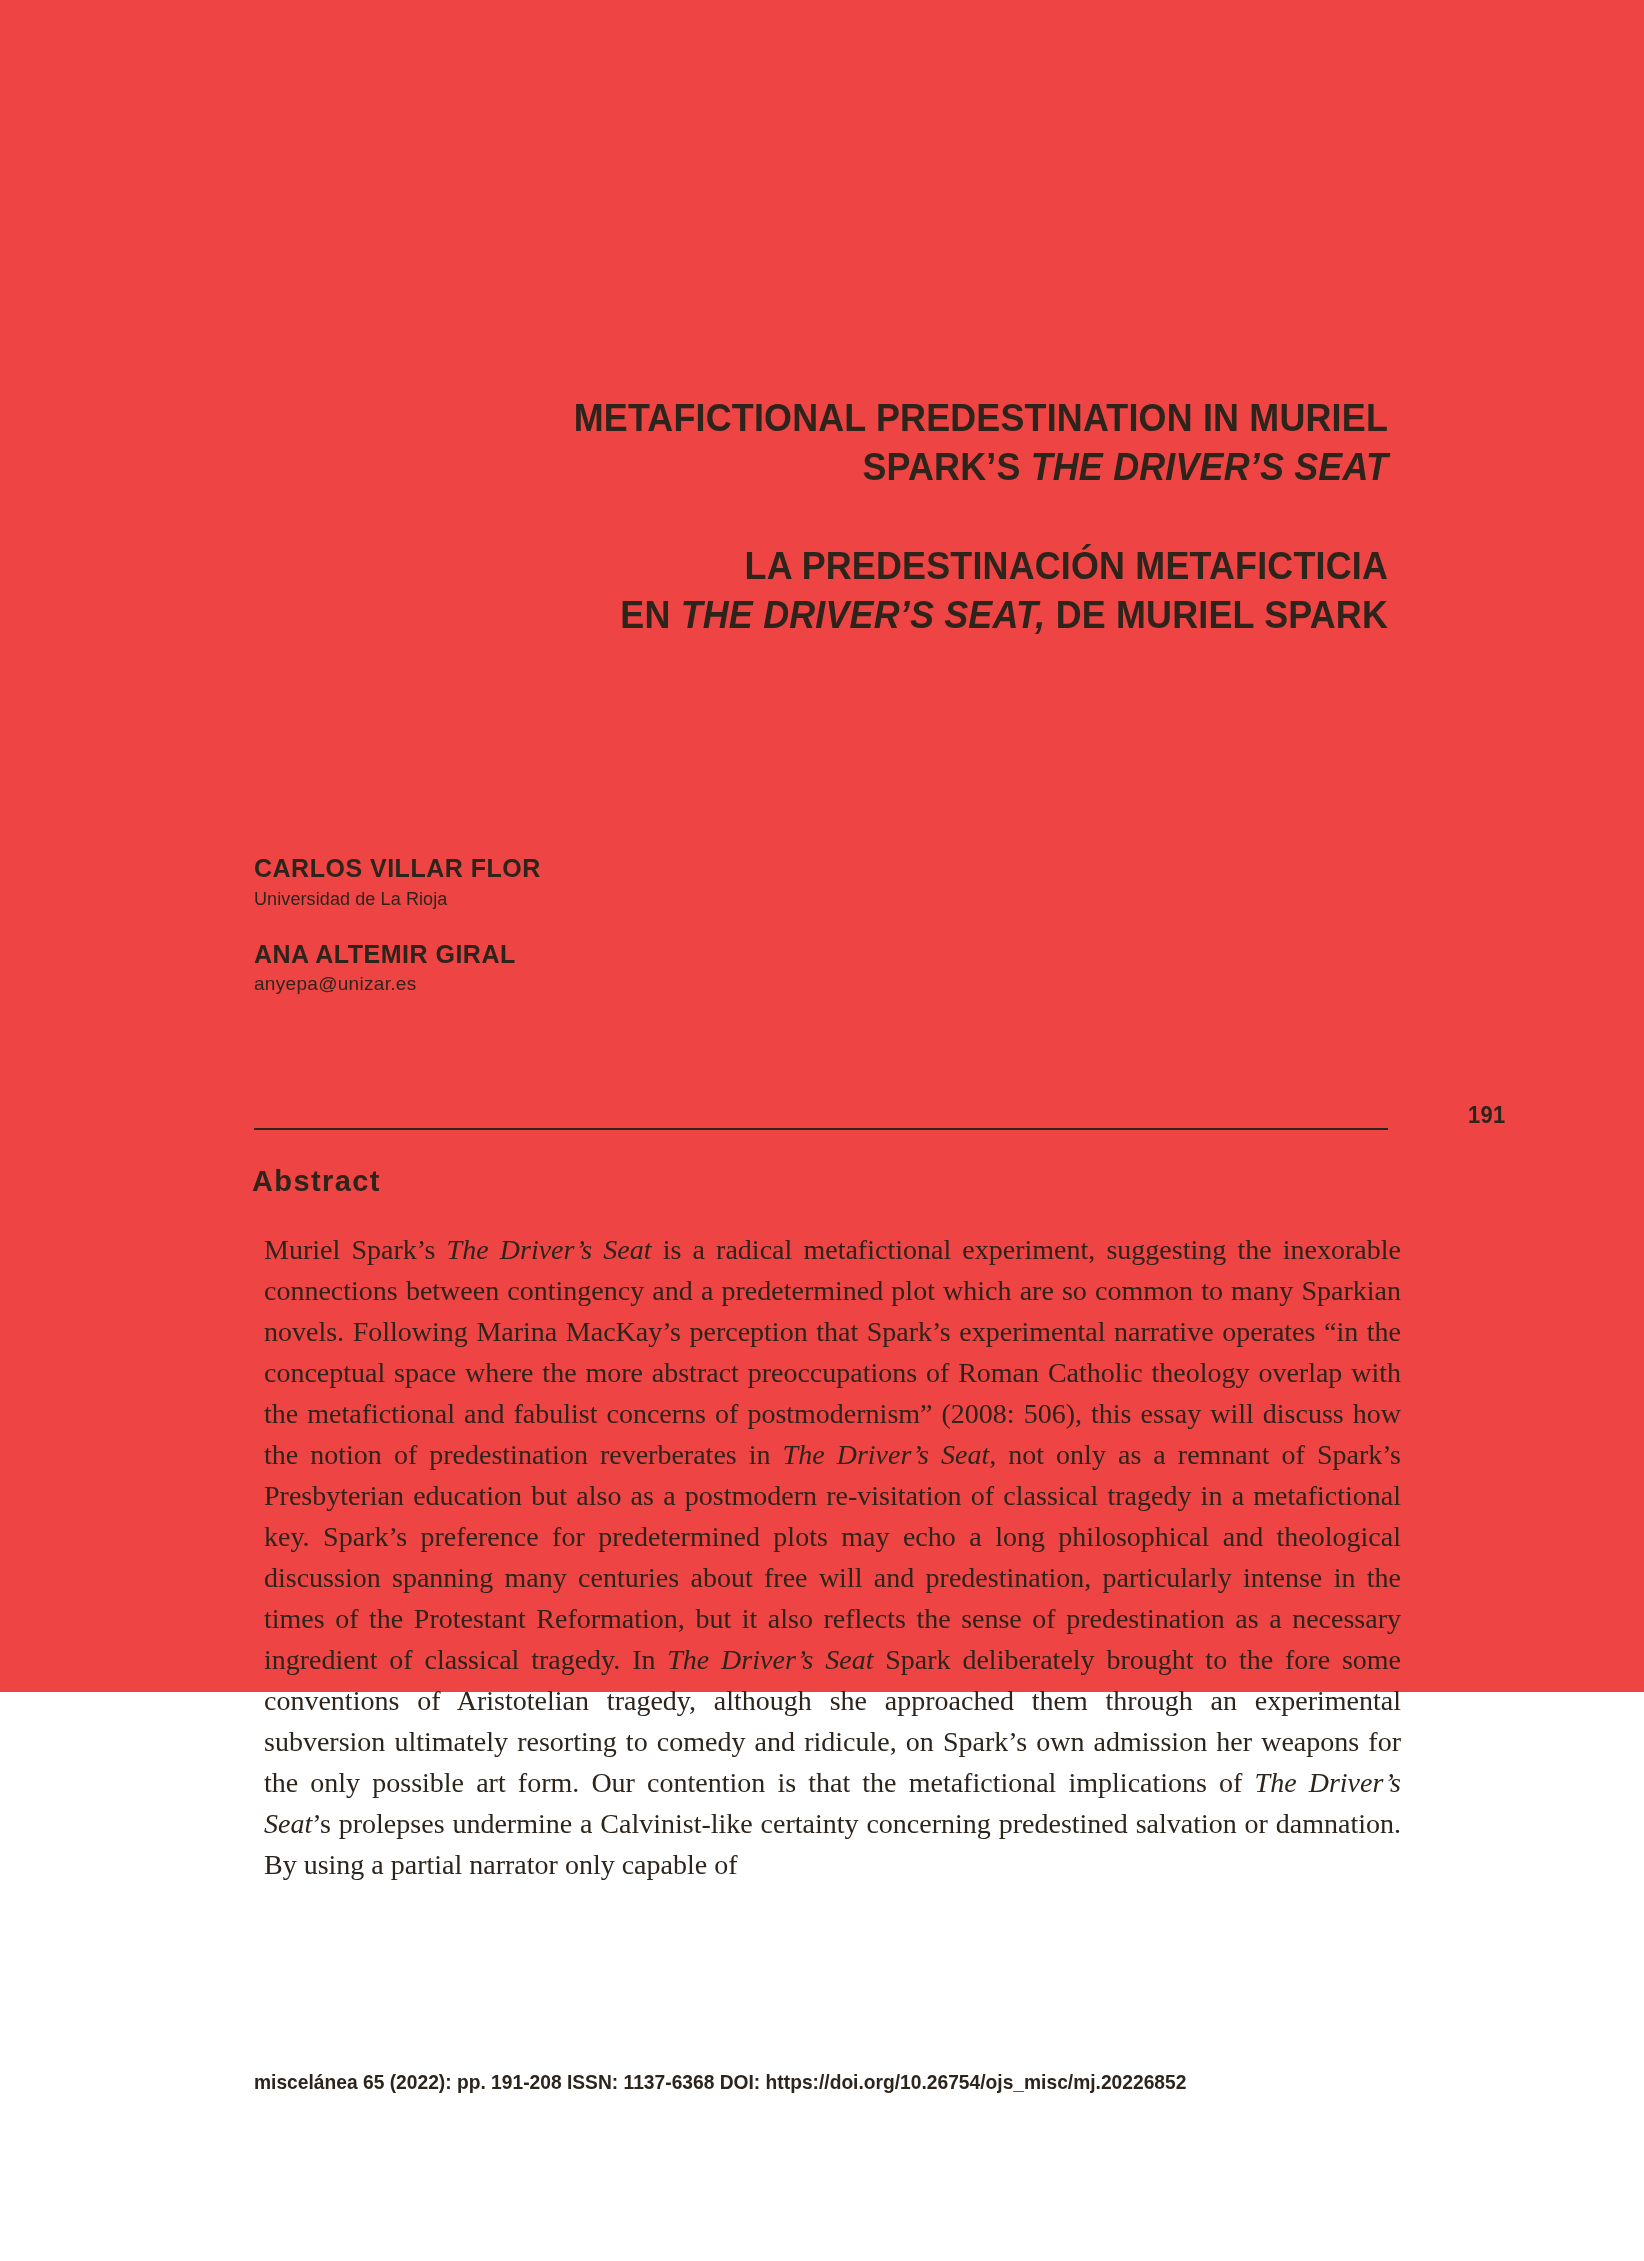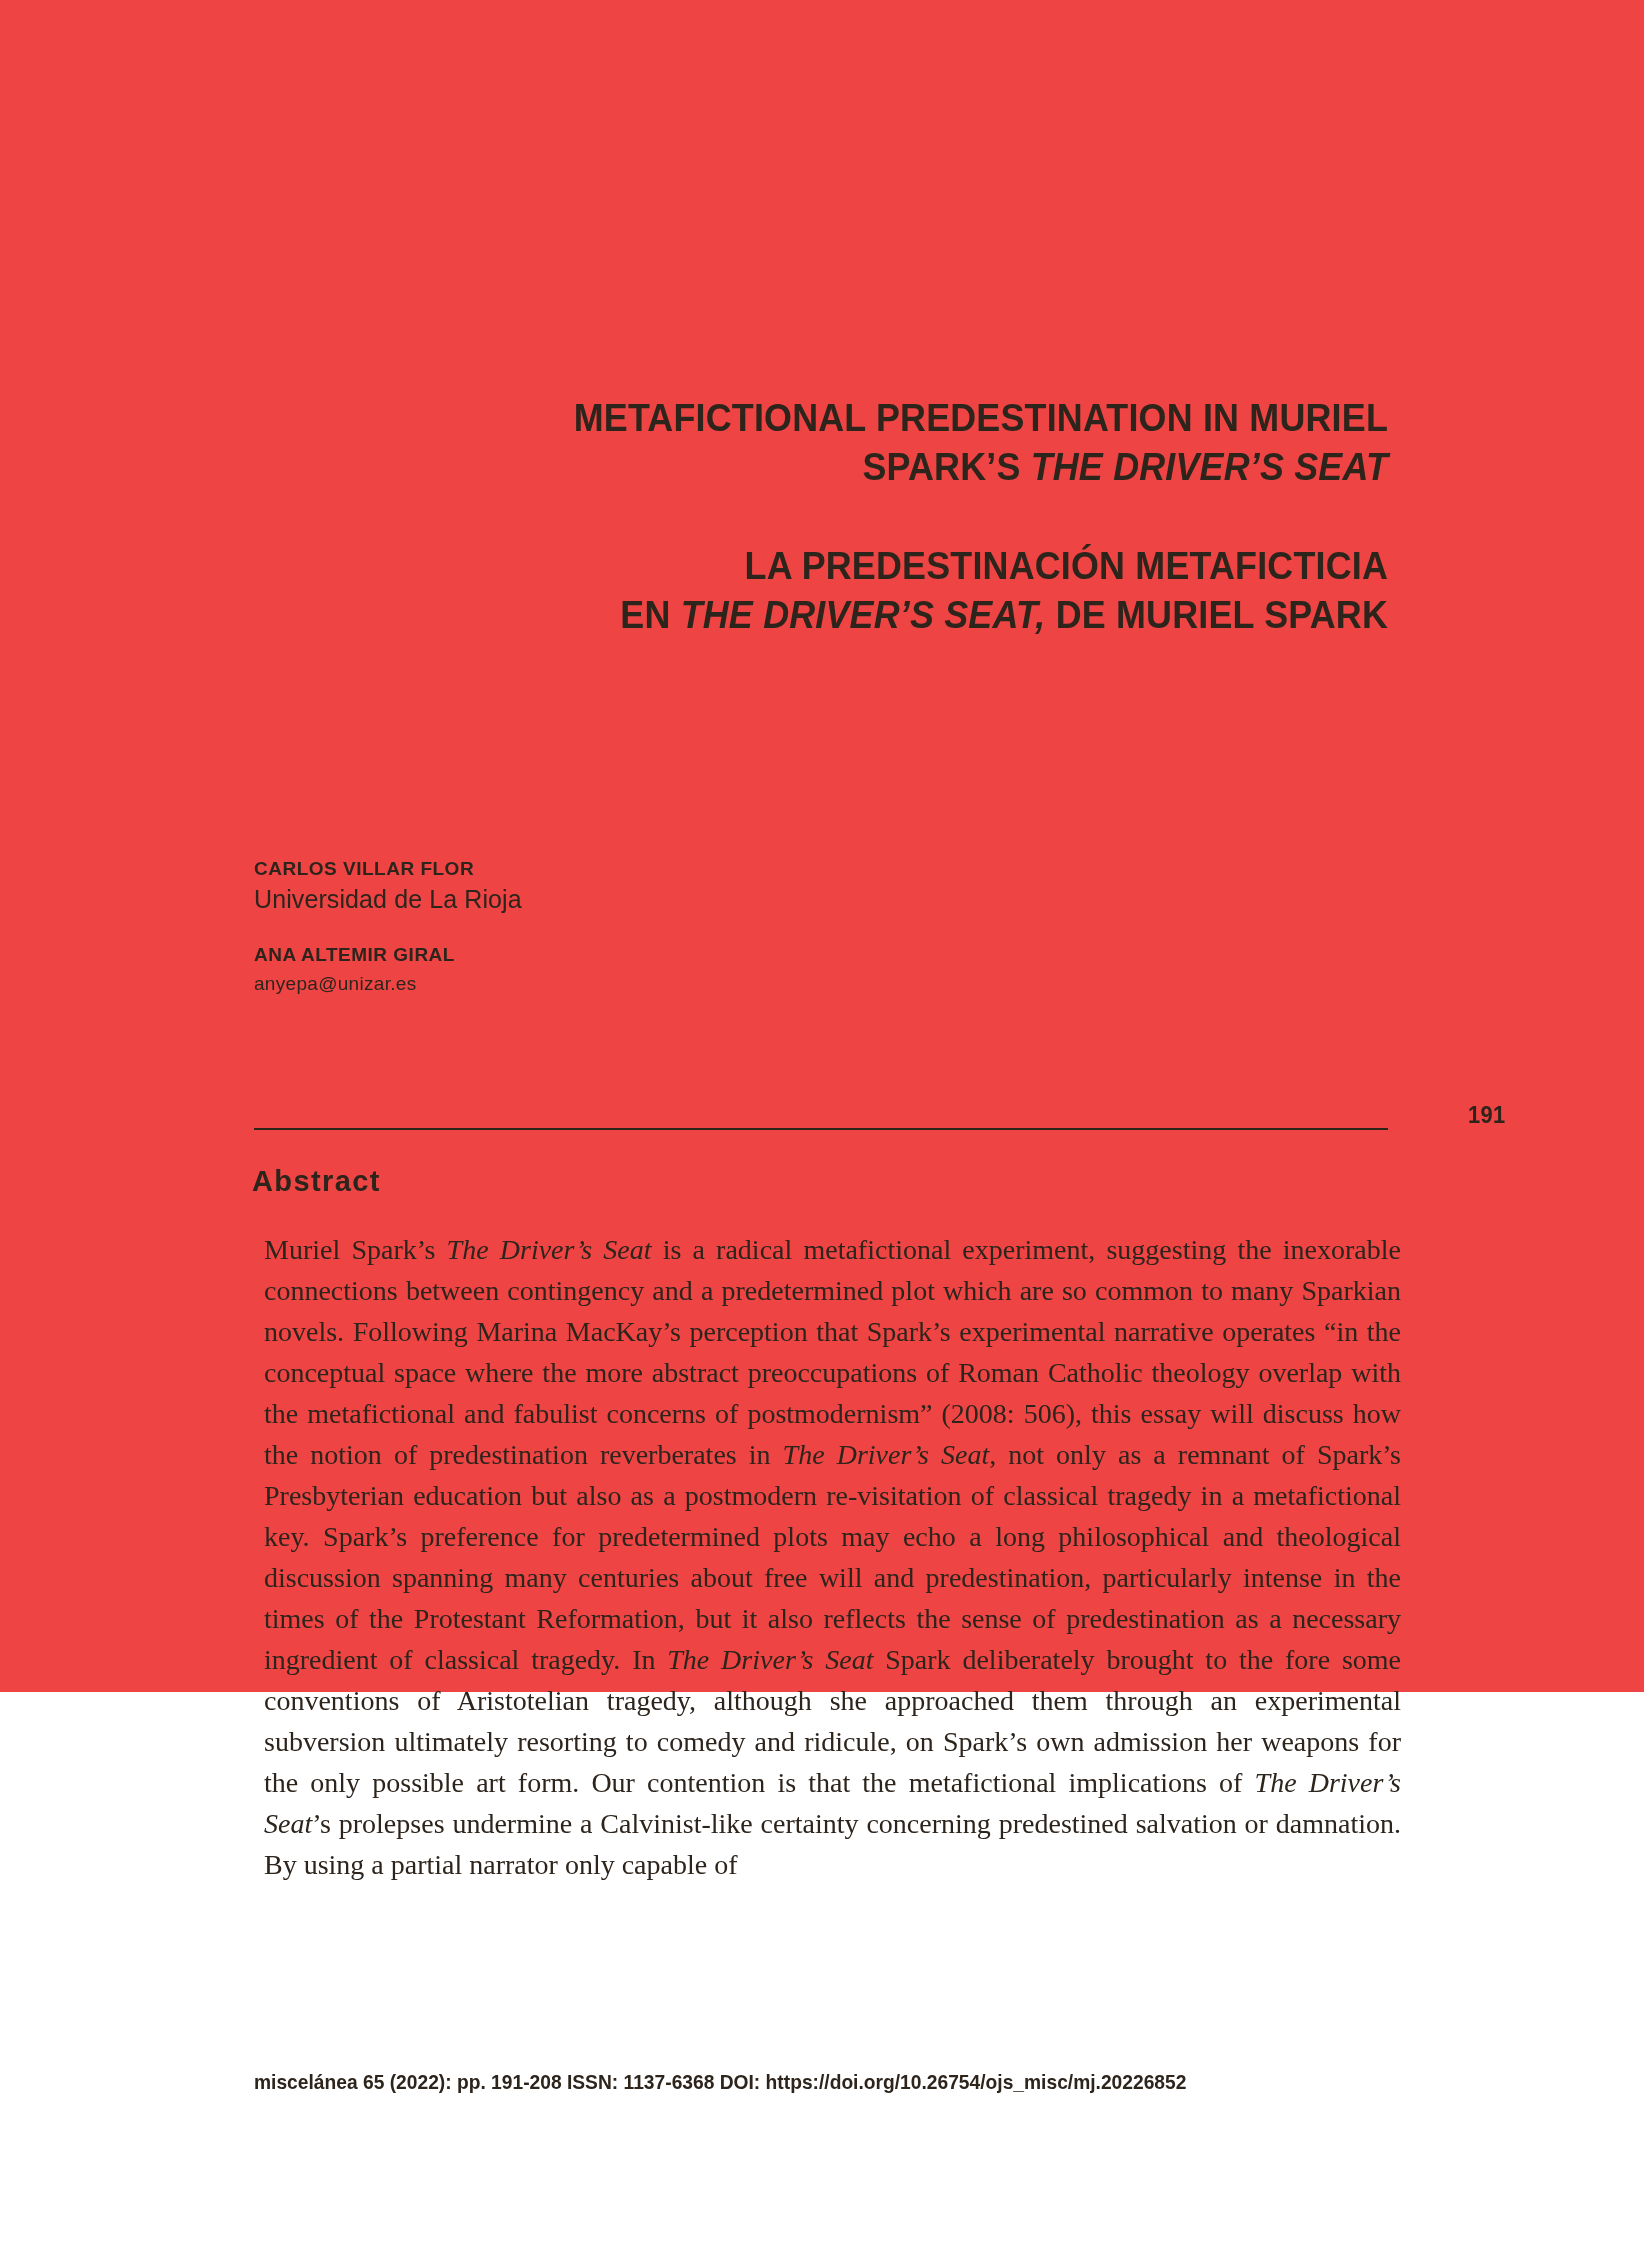--- a/index.html
+++ b/index.html
@@ -62,30 +62,30 @@
     width: 870px;
   }
 
   .author-block {
     margin-bottom: 24.4px;
   }
 
   .author-name {
     font-family: "Liberation Sans", sans-serif;
     font-weight: bold;
-    font-size: 19px;
+    font-size: 25px;
     line-height: 31px;
     letter-spacing: 0.5px;
     color: #2d241c;
   }
 
   .author-affil {
     font-family: "Liberation Sans", sans-serif;
     font-weight: normal;
-    font-size: 25px;
+    font-size: 18px;
     line-height: 31px;
     letter-spacing: 0.1px;
     color: #2d241c;
   }
 
   .author-email {
     font-family: "Liberation Sans", sans-serif;
     font-weight: normal;
     font-size: 19px;
     line-height: 28px;

